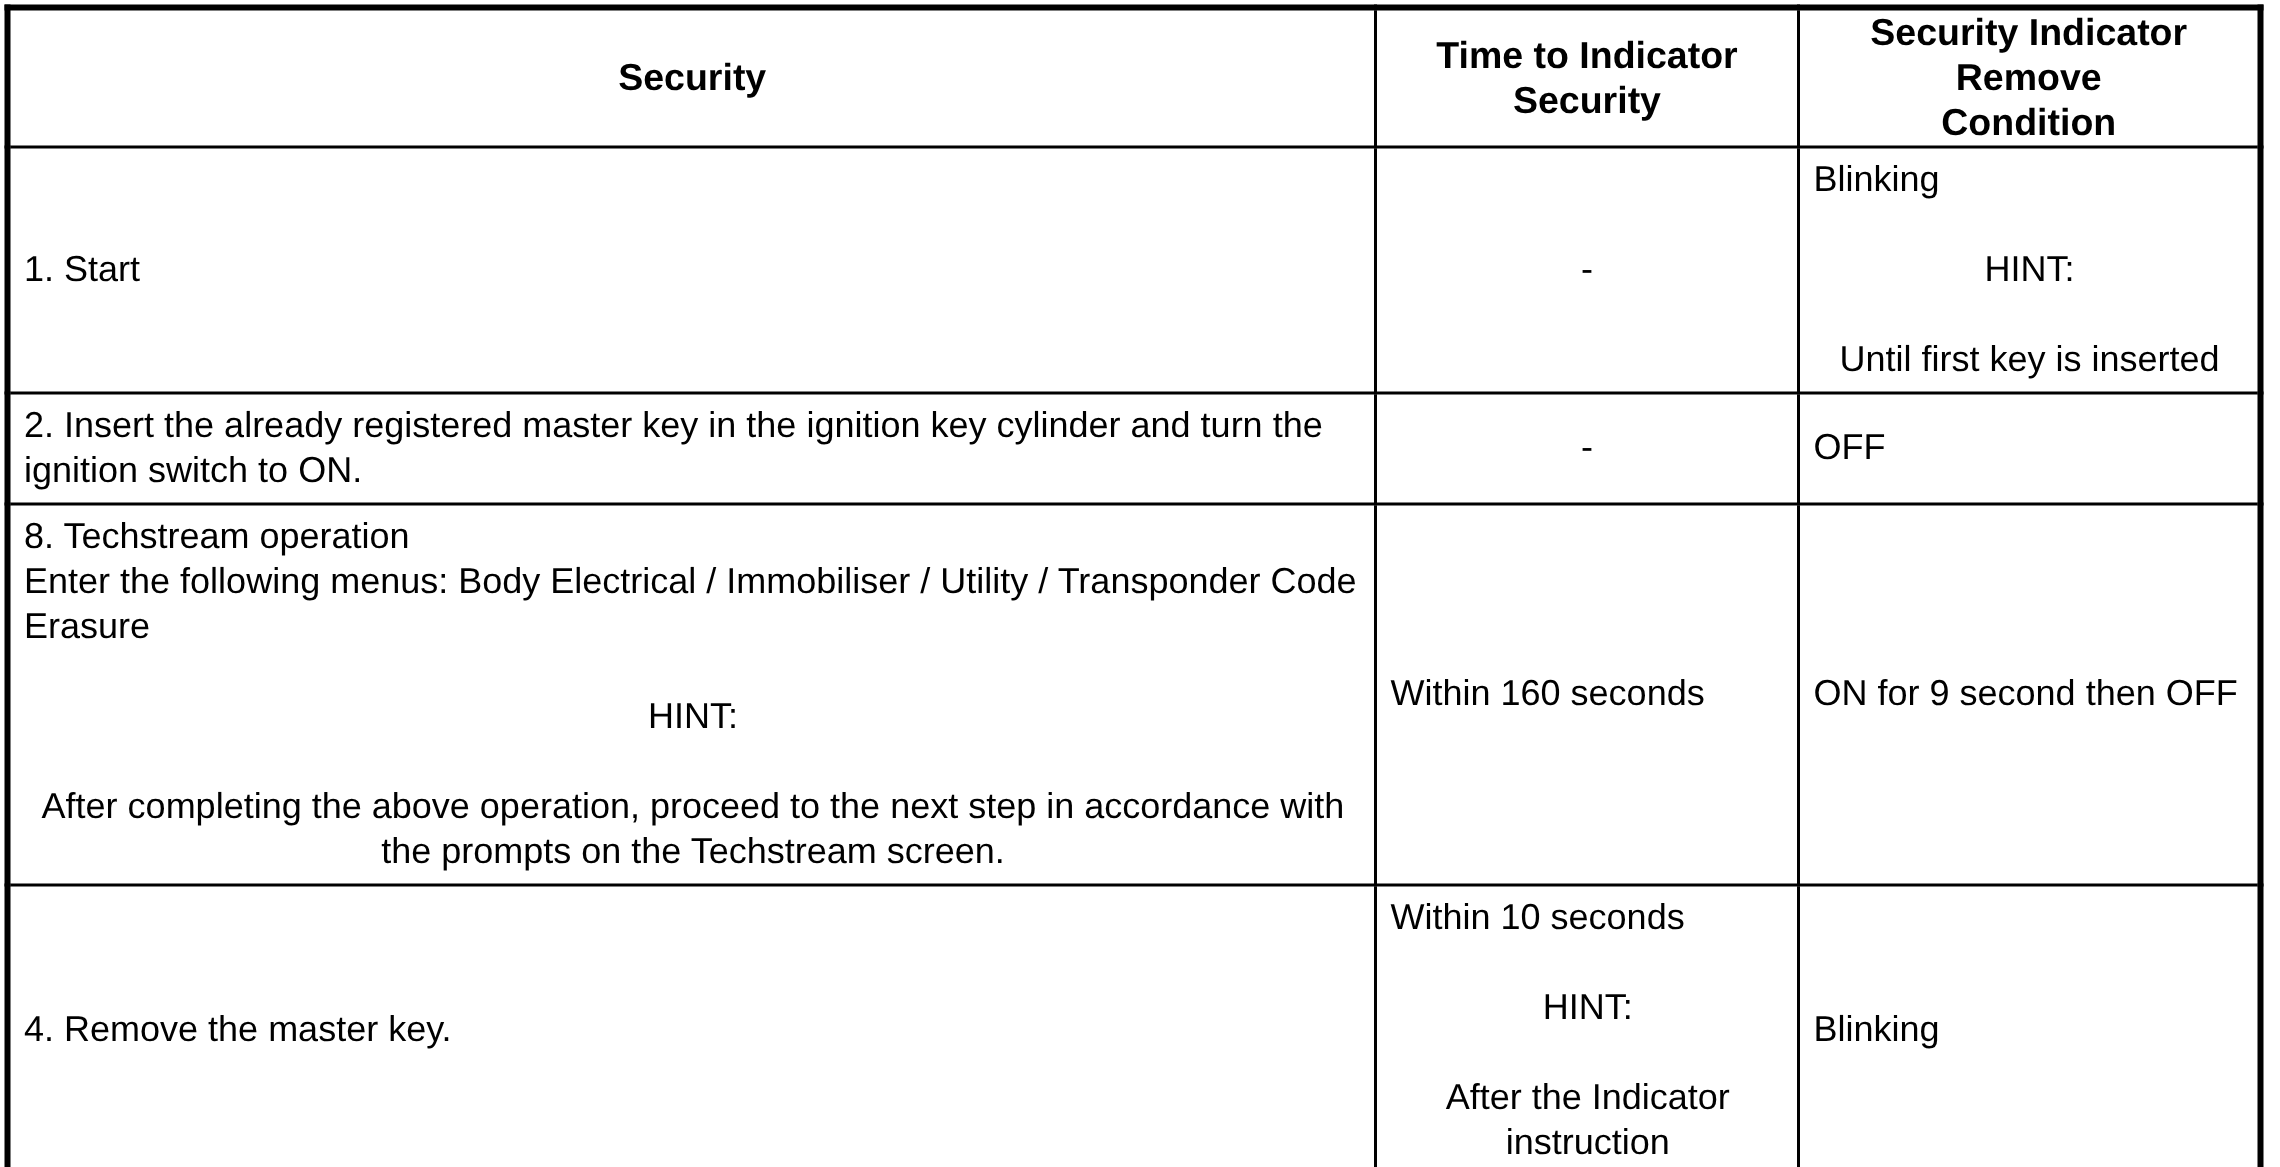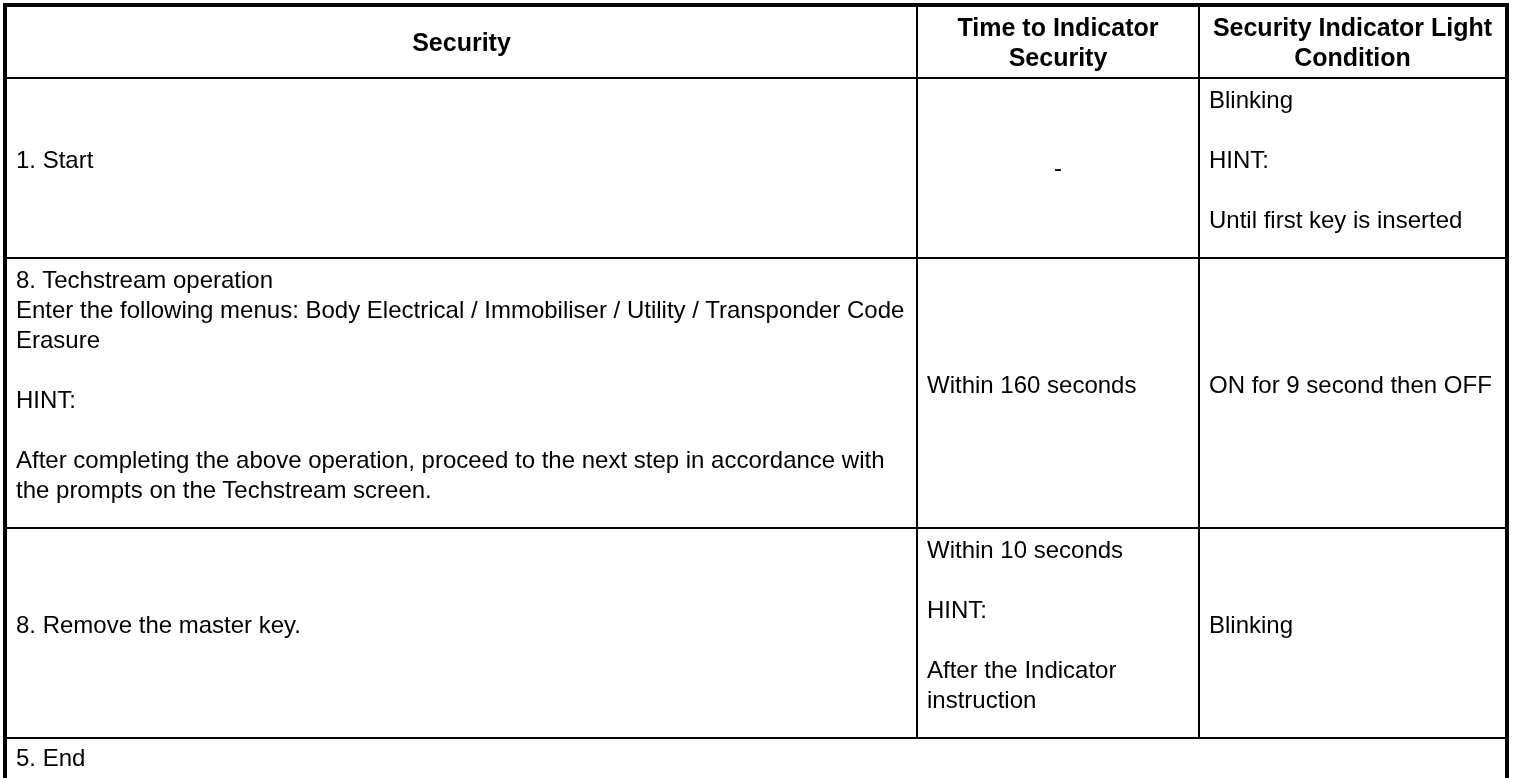--- a/index.html
+++ b/index.html
@@ -60,32 +60,33 @@
   }
 
   
   tbody td {
     font-size: 24px;
     line-height: 30px;
     text-align: left;
   }
 
   .cell-pad {
-    padding: 6px 8px 22px 9px;
+    padding: 6px 8px 6px 9px;
   }
   .cell-pad-c {
     padding: 6px 8px;
     text-align: center;
   }
 
   .para {
     margin: 0;
   }
   .para + .para {
     margin-top: 30px;
+    text-align: center;
   }
 
   
   .r1 { height: 148px; }
   .r2 { height: 68px; }
   .r3 { height: 244px; }
   .r4 { height: 178px; }
   .r5 { height: 46px; }
 
   .r5 td {
@@ -113,21 +114,21 @@
     <thead>
       <tr>
         <th>
           <span>Security</span>
         </th>
         <th>
           <div>Time to Indicator</div>
           <div>Security</div>
         </th>
         <th>
-          <div>Security Indicator Light</div>
+          <div>Security Indicator Remove</div>
           <div>Condition</div>
         </th>
       </tr>
     </thead>
 
     <tbody>
 
       <tr class="r1">
         <td class="v-mid">
           <div class="cell-pad">1. Start</div>
@@ -137,41 +138,52 @@
         </td>
         <td class="v-mid">
           <div class="cell-pad">
             <p class="para">Blinking</p>
             <p class="para">HINT:</p>
             <p class="para">Until first key is inserted</p>
           </div>
         </td>
       </tr>
 
+      <tr class="r2">
+        <td class="v-mid">
+          <div class="cell-pad">2. Insert the already registered master key in the ignition key cylinder and turn the ignition switch to ON.</div>
+        </td>
+        <td class="v-mid">
+          <div class="cell-pad-c">-</div>
+        </td>
+        <td class="v-mid">
+          <div class="cell-pad">OFF</div>
+        </td>
+      </tr>
 
       <tr class="r3">
         <td class="v-top">
           <div class="cell-pad">
             <p class="para" style="white-space:pre-line;">8. Techstream operation
 Enter the following menus: Body Electrical / Immobiliser / Utility / Transponder Code Erasure</p>
             <p class="para">HINT:</p>
             <p class="para">After completing the above operation, proceed to the next step in accordance with the prompts on the Techstream screen.</p>
           </div>
         </td>
         <td class="v-mid">
           <div class="cell-pad">Within 160 seconds</div>
         </td>
         <td class="v-mid">
           <div class="cell-pad">ON for 9 second then OFF</div>
         </td>
       </tr>
 
       <tr class="r4">
         <td class="v-mid">
-          <div class="cell-pad">8. Remove the master key.</div>
+          <div class="cell-pad">4. Remove the master key.</div>
         </td>
         <td class="v-top">
           <div class="cell-pad">
             <p class="para">Within 10 seconds</p>
             <p class="para">HINT:</p>
             <p class="para">After the Indicator instruction</p>
           </div>
         </td>
         <td class="v-mid">
           <div class="cell-pad">Blinking</div>

